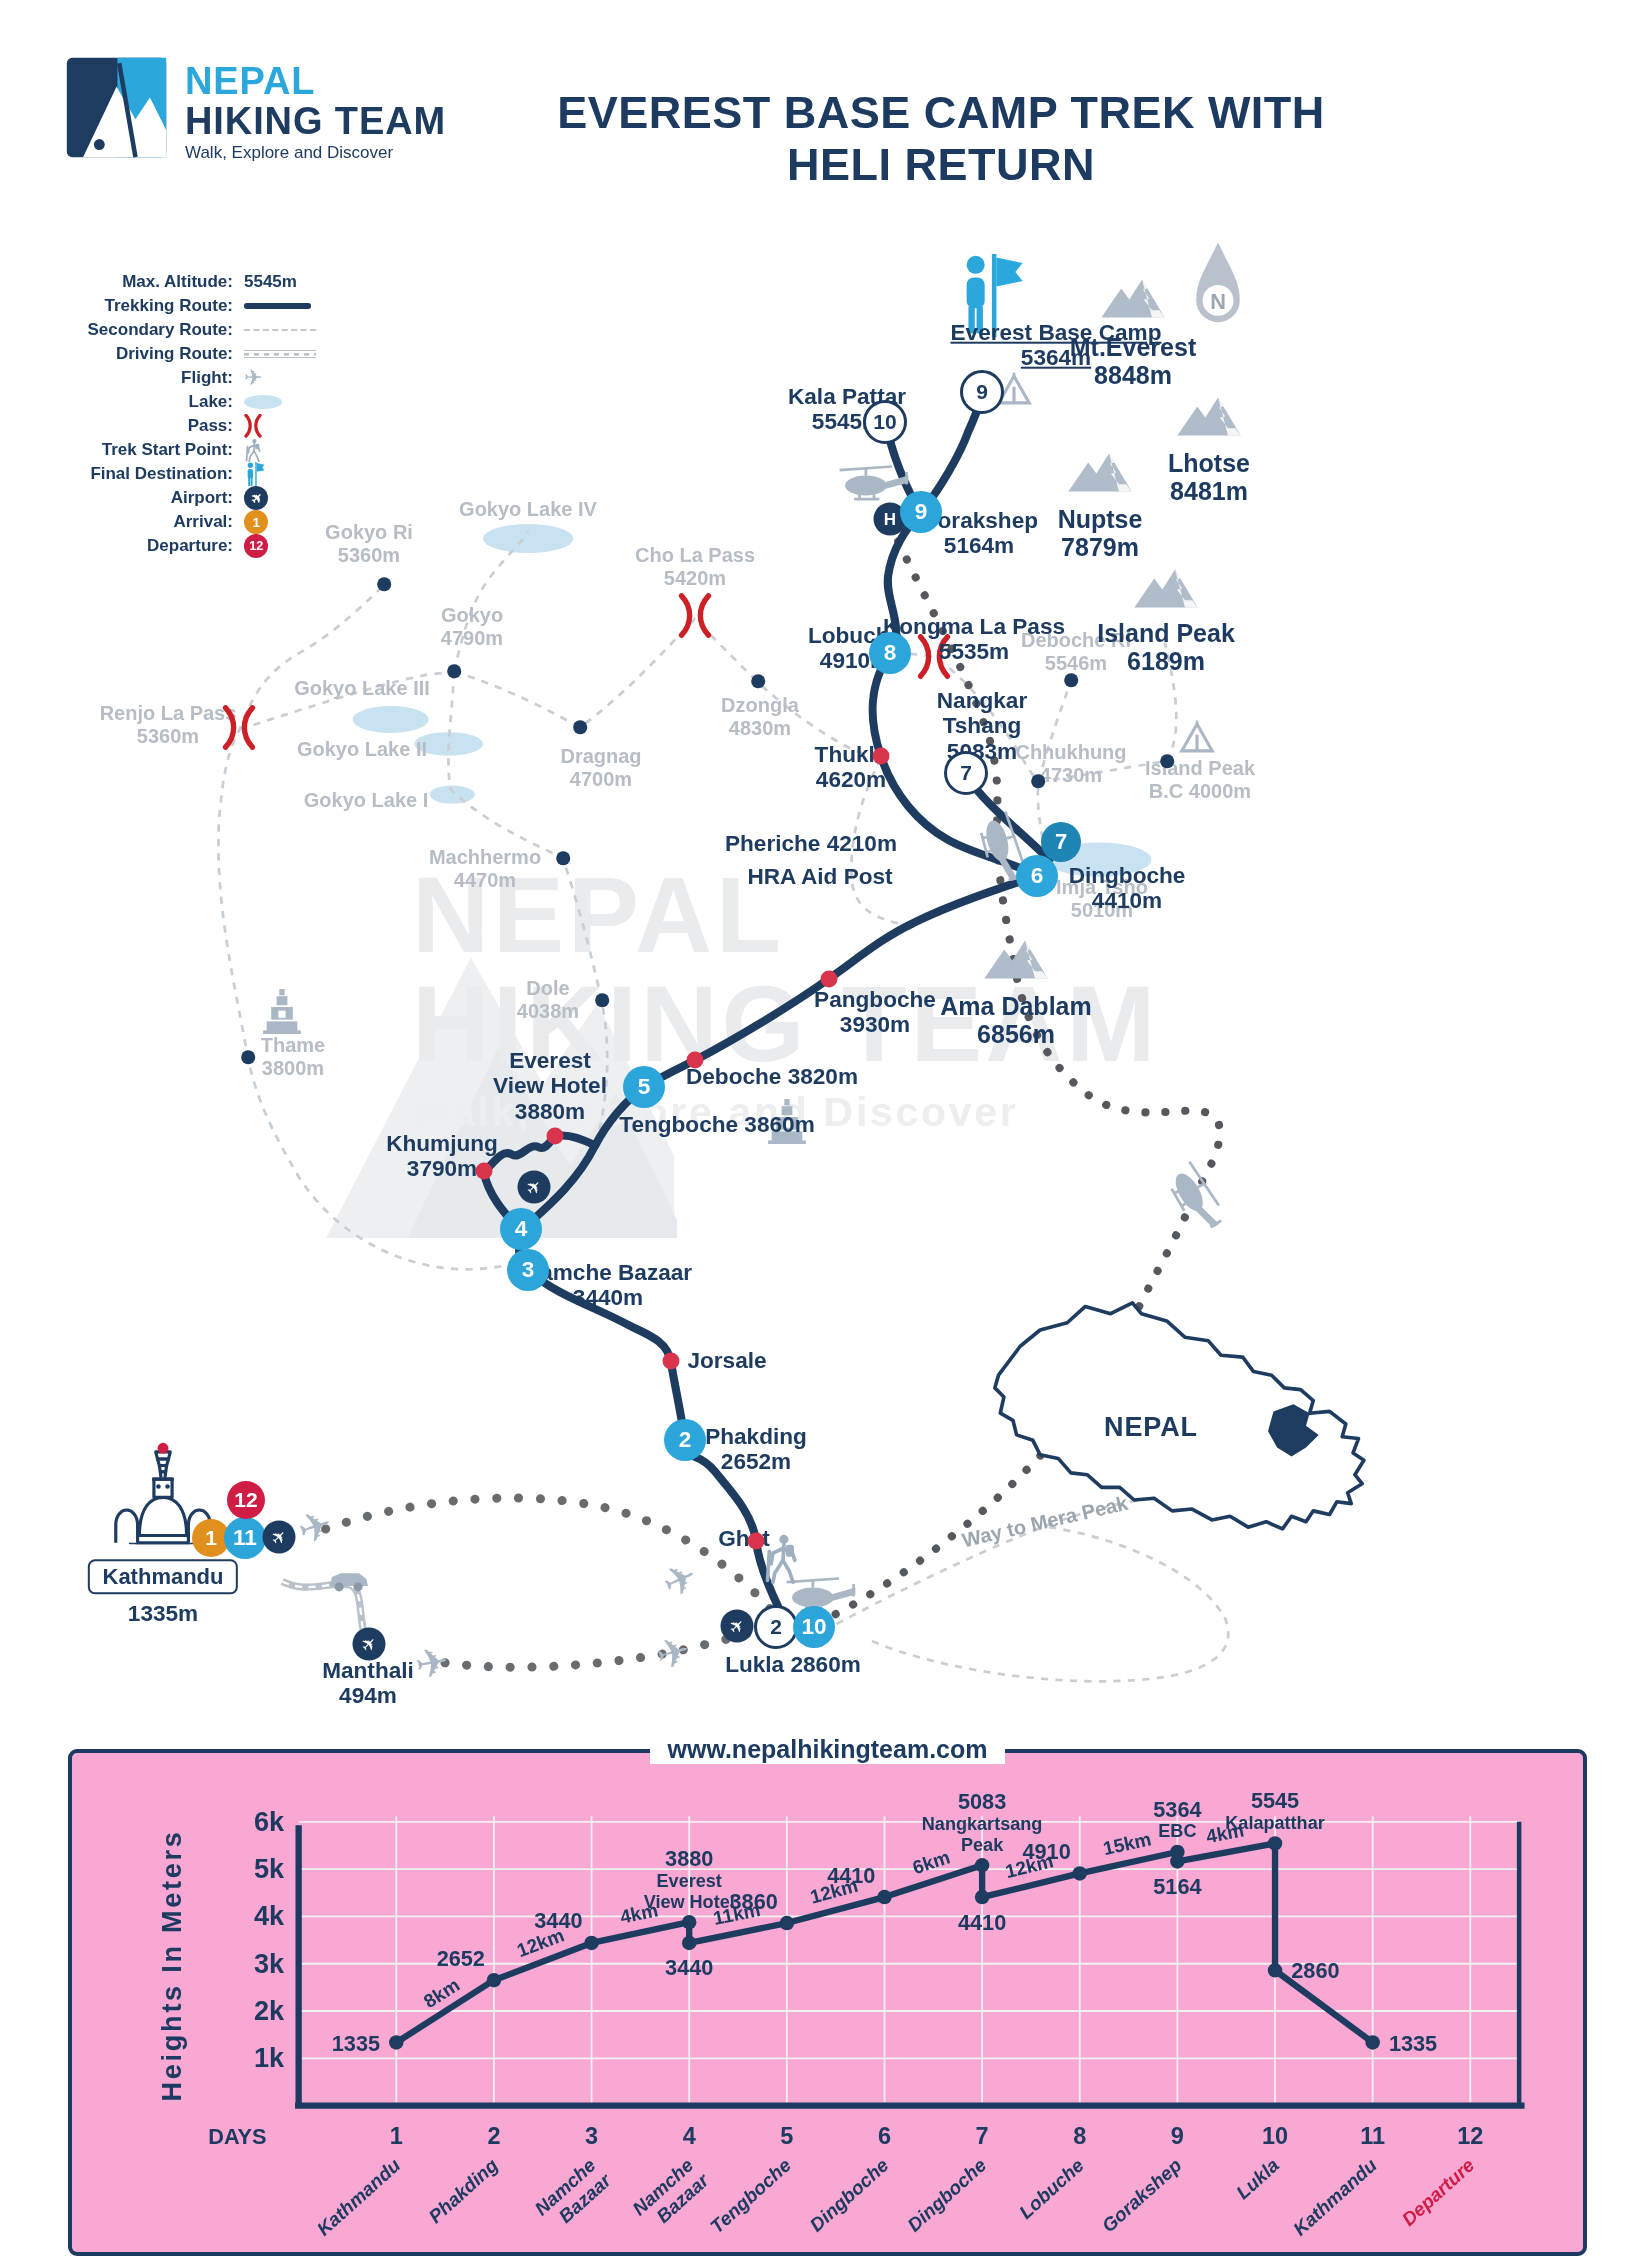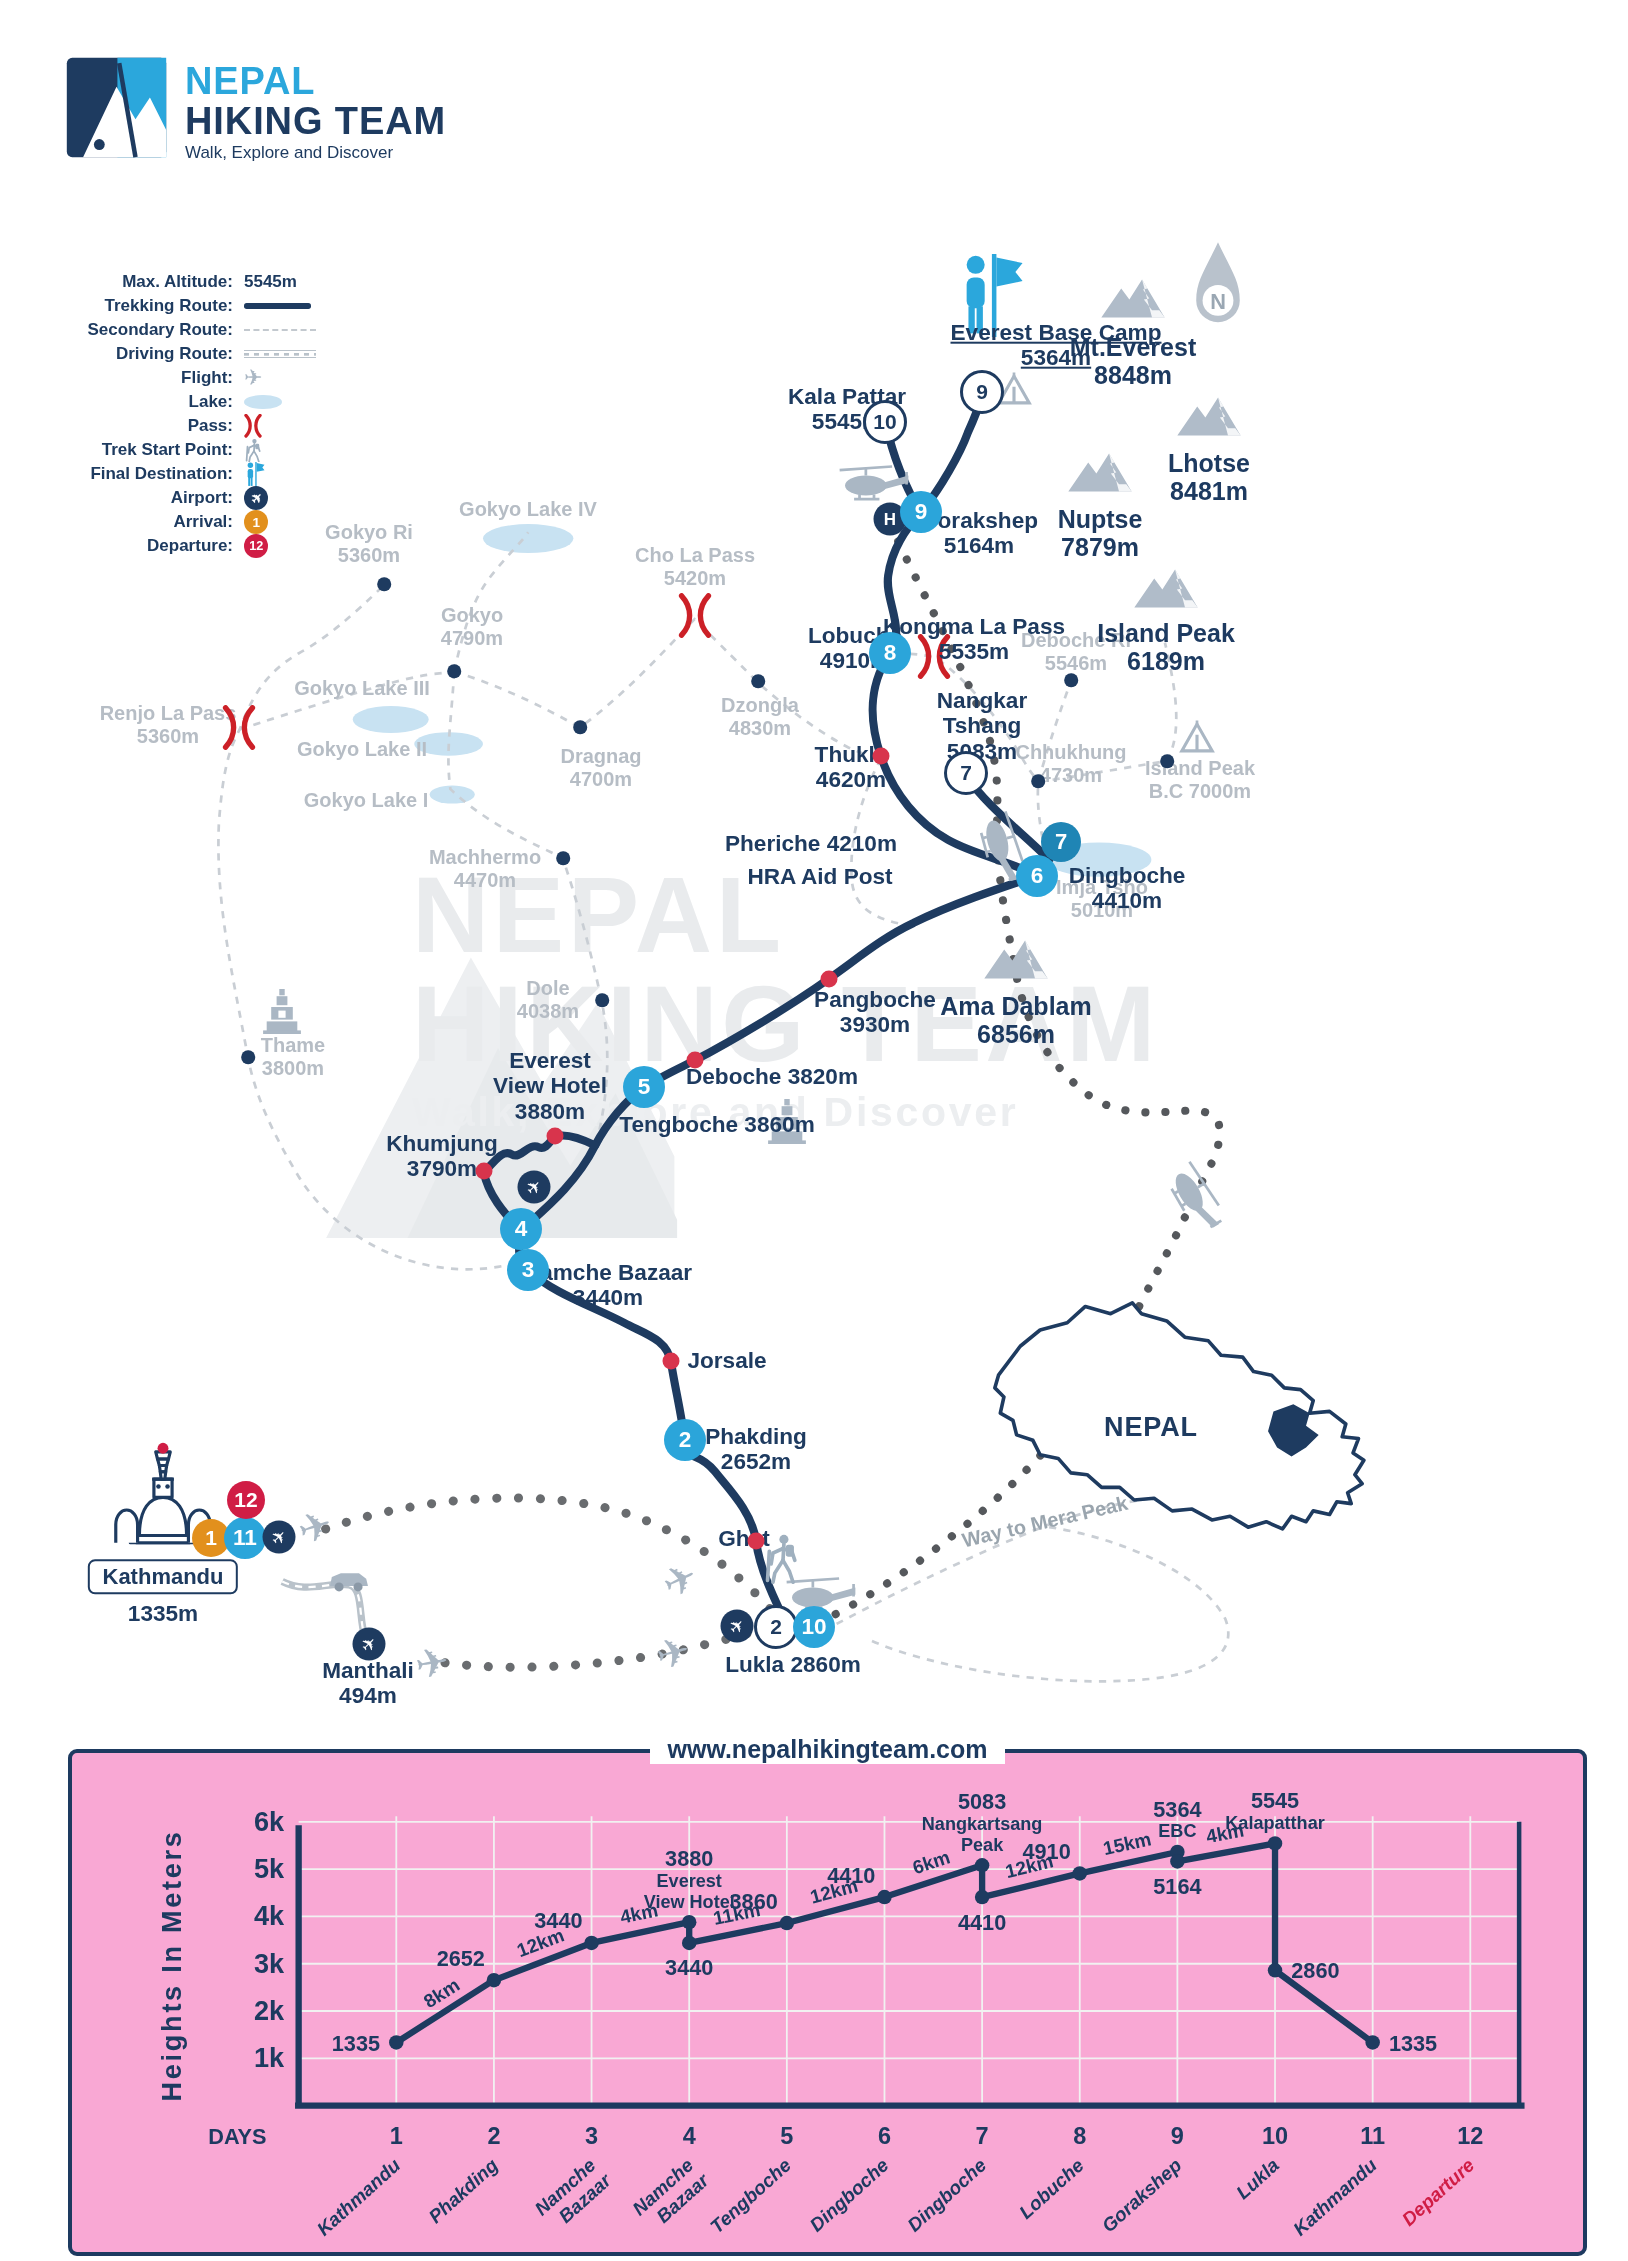--- a/index.html
+++ b/index.html
@@ -72,20 +72,21 @@
       <rect x="2" y="2" width="110" height="110" rx="6" fill="#1e3b60"></rect>
       <polygon points="58,2 112,2 112,112 58,112" fill="#2ba7dc"></polygon>
       <polygon points="20,112 57,34 78,70 94,46 112,82 112,112" fill="#fff"></polygon>
       <line x1="60" y1="8" x2="78" y2="112" stroke="#1e3b60" stroke-width="5"></line>
       <circle cx="38" cy="98" r="6" fill="#1e3b60"></circle>
     </svg>
   </div>
   <div id="logo-name1" class="abs">NEPAL</div>
   <div id="logo-name2" class="abs">HIKING TEAM</div>
   <div id="logo-tag" class="abs">Walk, Explore and Discover</div>
+  <div id="main-title" class="abs">EVEREST BASE CAMP TREK WITH HELI RETURN</div>
 
   <div id="legend" class="abs">
       <div class="abs lg-row" style="position: relative;">
         <span class="lg-label">Max. Altitude:</span>
         <span class="lg-sym">
           <span class="lg-value">5545m</span>
         </span>
       </div>
       <div class="abs lg-row" style="position: relative;">
         <span class="lg-label">Trekking Route:</span>
@@ -489,21 +490,21 @@
       <div>5546m</div>
     </div>
     <div class="abs dot-navy ctr" style="left: 1071px; top: 680px;"></div>
     <div class="abs gray-label map-item ctr" style="left: 1071px; top: 764px;">
       <div>Chhukhung</div>
       <div>4730m</div>
     </div>
     <div class="abs dot-navy ctr" style="left: 1038px; top: 781px;"></div>
     <div class="abs gray-label map-item ctr" style="left: 1200px; top: 780px;">
       <div>Island Peak</div>
-      <div>B.C 7000m</div>
+      <div>B.C 4000m</div>
     </div>
     <div class="abs dot-navy ctr" style="left: 1167px; top: 761px;"></div>
     <div class="abs gray-label map-item ctr" style="left: 1102px; top: 899px;">
       <div>Imja Tsho</div>
       <div>5010m</div>
     </div>
     <div class="abs map-item ctr" style="left: 1133px; top: 300px;"><svg width="67" height="42" viewBox="0 0 74 46">
         <path d="M2 44 L24 12 L33 24 L47 2 L72 44 Z" fill="#b0bcc9"></path>
         <path d="M47 2 L53 12 L48 13 L55 23 L49 24 L58 36 L66 36 L72 44 L58 44 Z" fill="#fff" opacity="0.85"></path>
       </svg></div>

